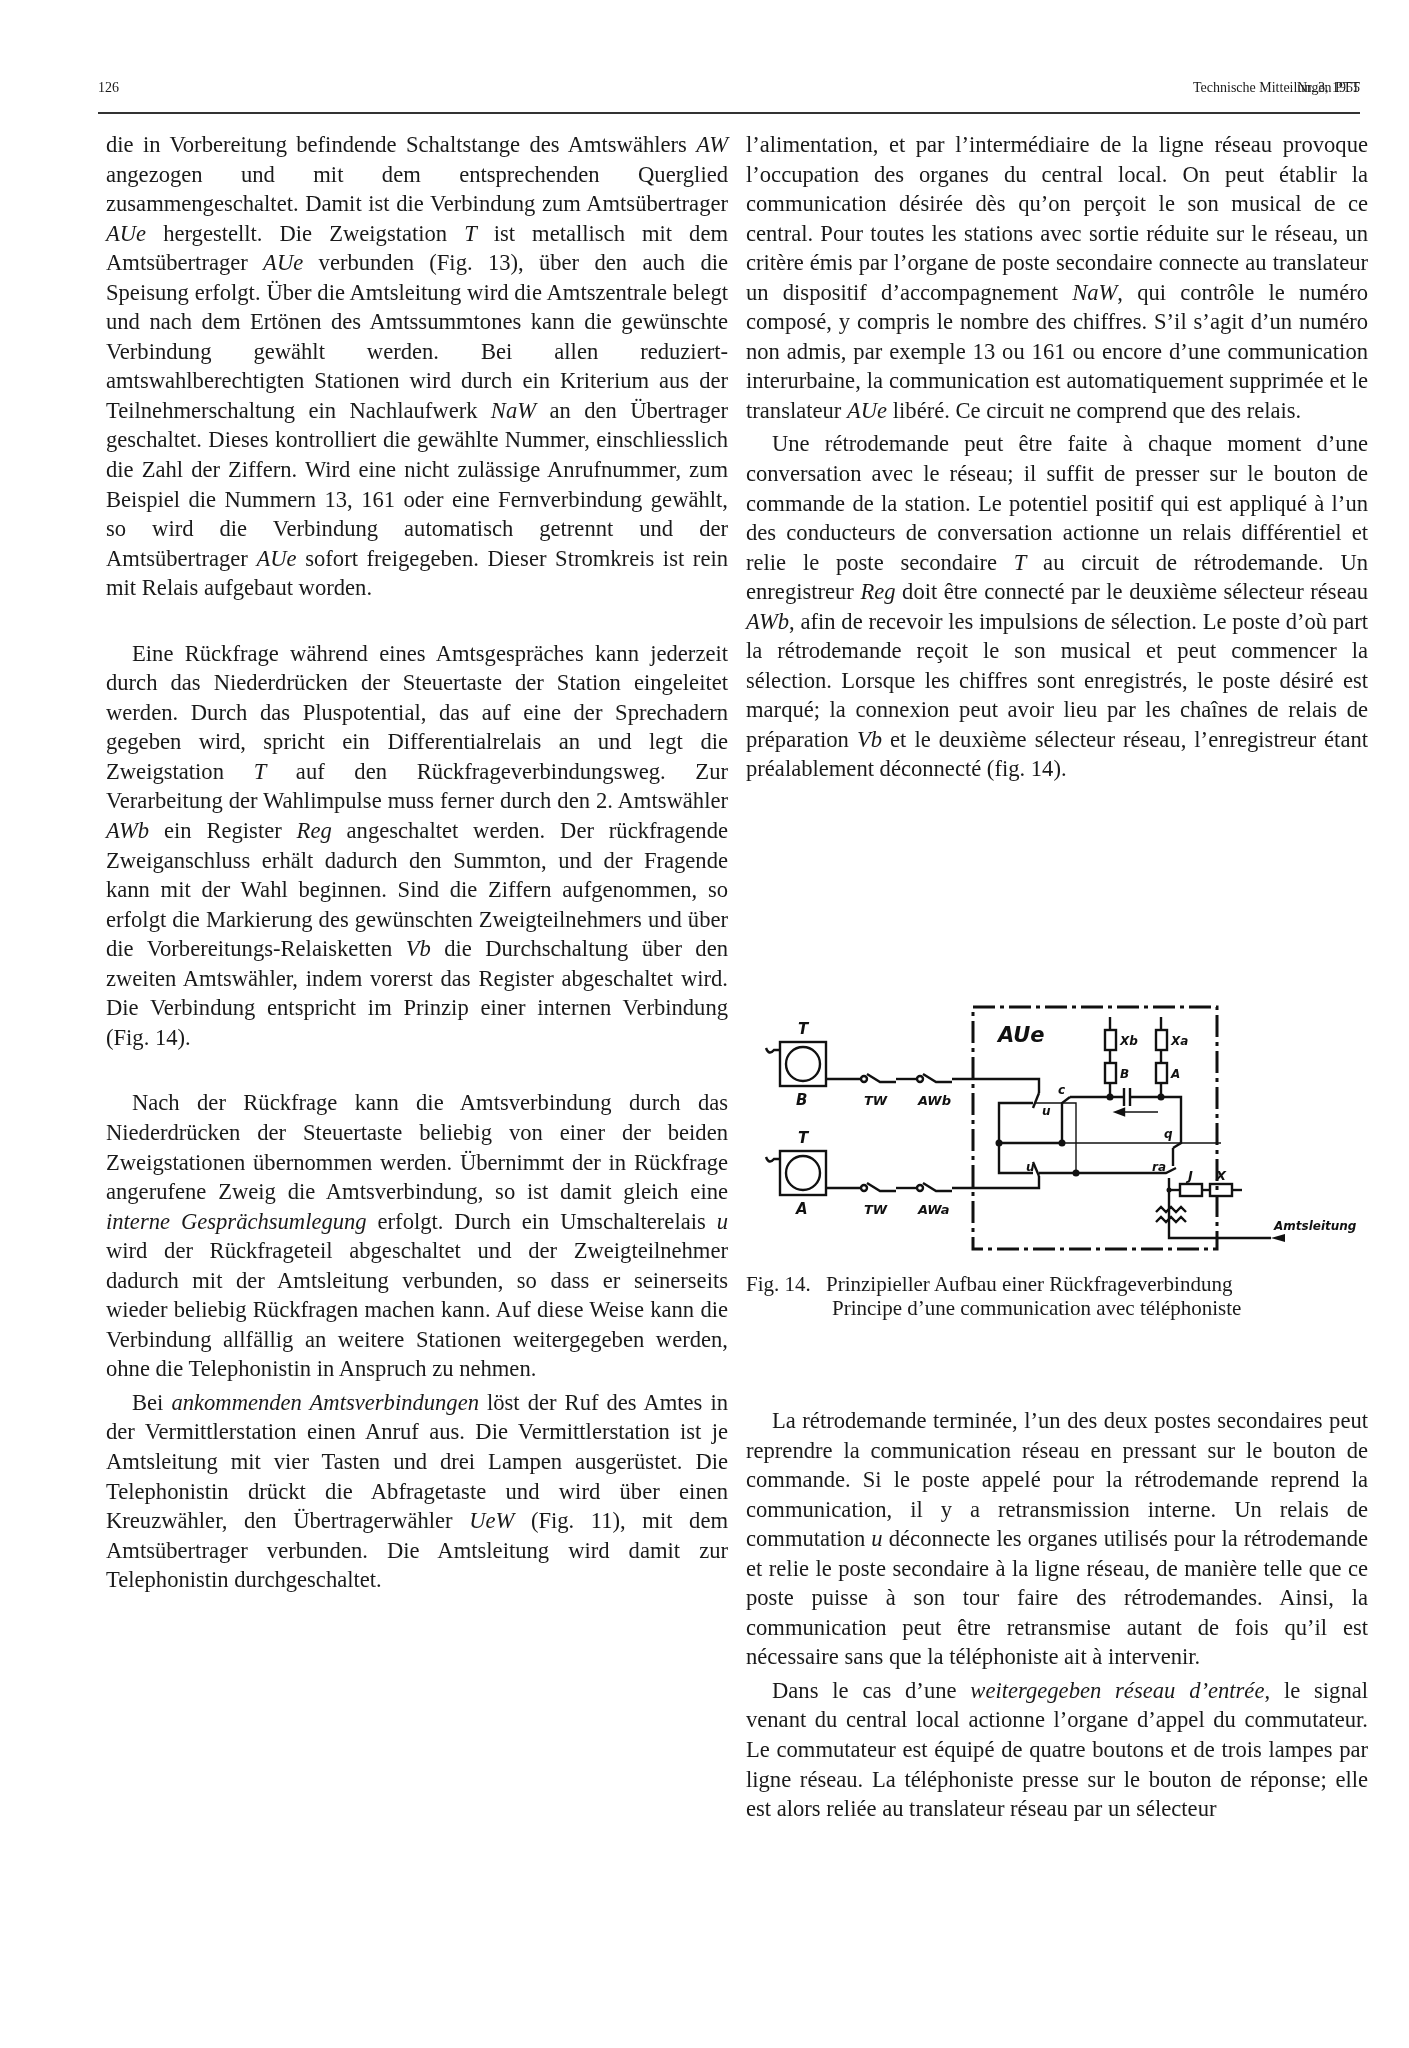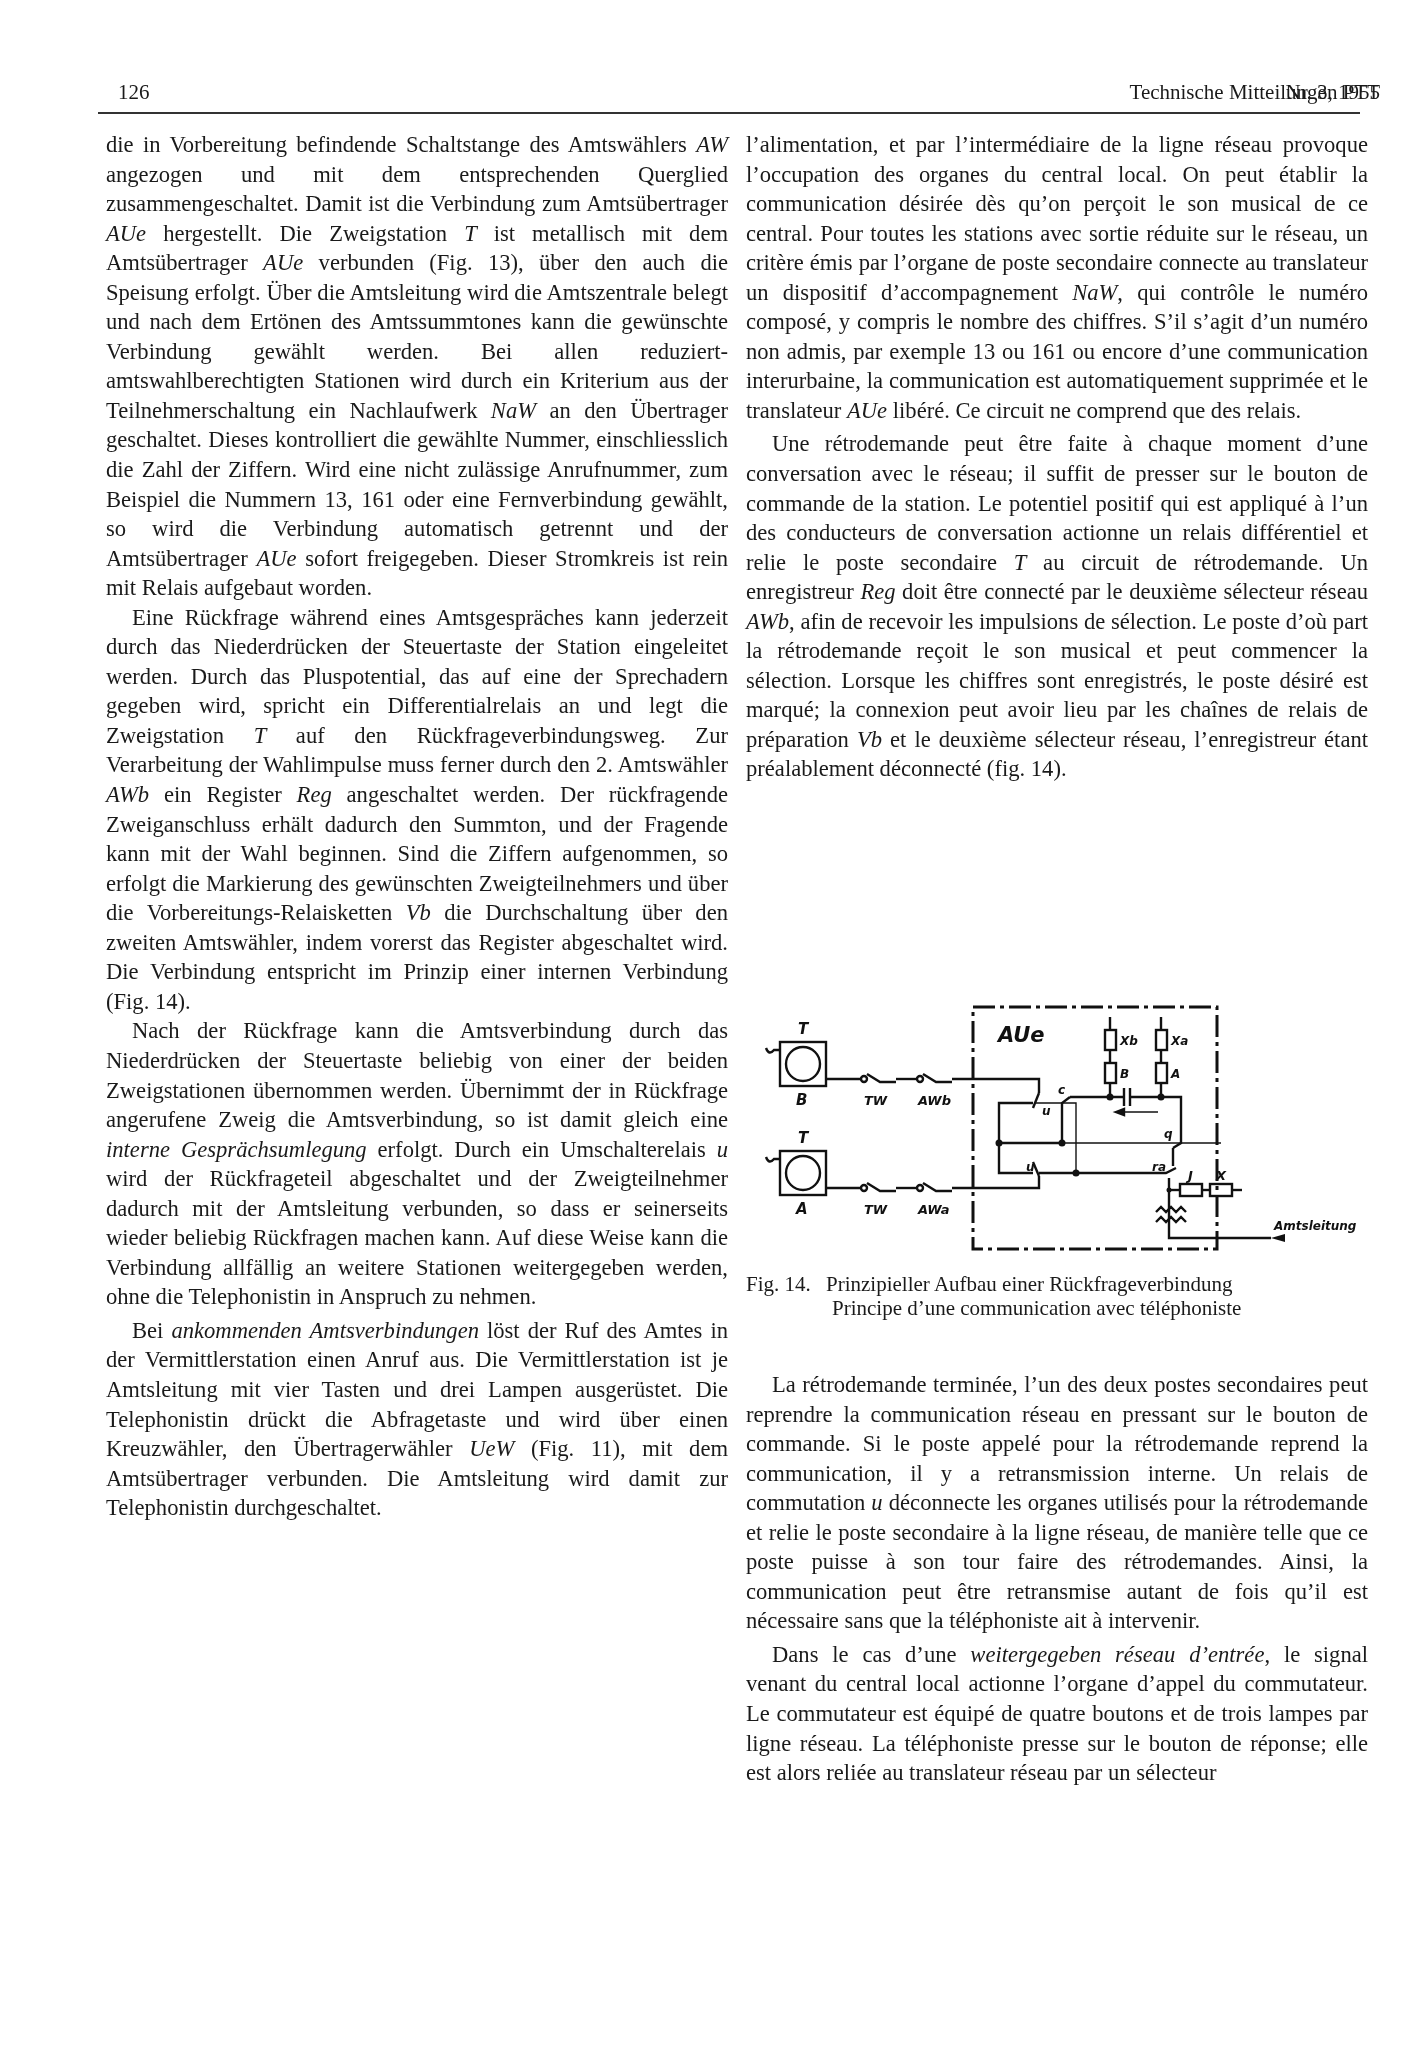--- a/index.html
+++ b/index.html
@@ -1,29 +1,29 @@
 <!DOCTYPE html>
 <html><head>
 <meta charset="utf-8">
 <style>
   html, body { margin:0; padding:0; background:#fff; }
   body { width:1409px; height:2048px; position:relative; overflow:hidden;
          font-family:"DejaVu Serif","Liberation Serif",serif; color:#1a1a1a; }
   .header { position:absolute; top:80px; left:98px; width:1262px; height:28px;
-            font-family:"Liberation Serif",serif; font-size:21px;margin-left:20px; }
+            font-family:"Liberation Serif",serif; font-size:14px; }
   .header .pn { position:absolute; left:0; top:0; }
   .header .jt { position:absolute; left:0; right:0; top:0; text-align:right; }
   .header .is { position:absolute; right:0; top:0; }
   .rule { position:absolute; top:112px; left:98px; width:1262px; height:2px; background:#333; }
   .col { position:absolute; top:130px; width:622px; font-family:"Liberation Serif",serif;
          font-size:22.6px; line-height:29.55px; text-align:justify; hyphens:none; }
   .col.left { left:106px; }
   .col.right { left:746px; }
   .col p { margin:0; }
-  .col p.ind { text-indent:26px; }
+  .col p.ind { text-indent:26px;margin-top:36px; }
   .col p.gap { margin-top:4px; }
   i, em { font-style:italic; }
   .figure { position:absolute; left:746px; top:990px; width:614px; height:265px; }
   .caption { position:absolute; left:746px; top:1272px; width:614px; font-family:"Liberation Serif",serif;
              font-size:21px; line-height:24px; }
   .caption .lbl { display:inline-block; width:80px; }
   .caption .l2 { padding-left:86px; }
   .col.right2 { top:1370px; }
   svg text { font-family:"DejaVu Sans",sans-serif; font-style:italic; font-weight:bold; fill:#111; }
 </style>

